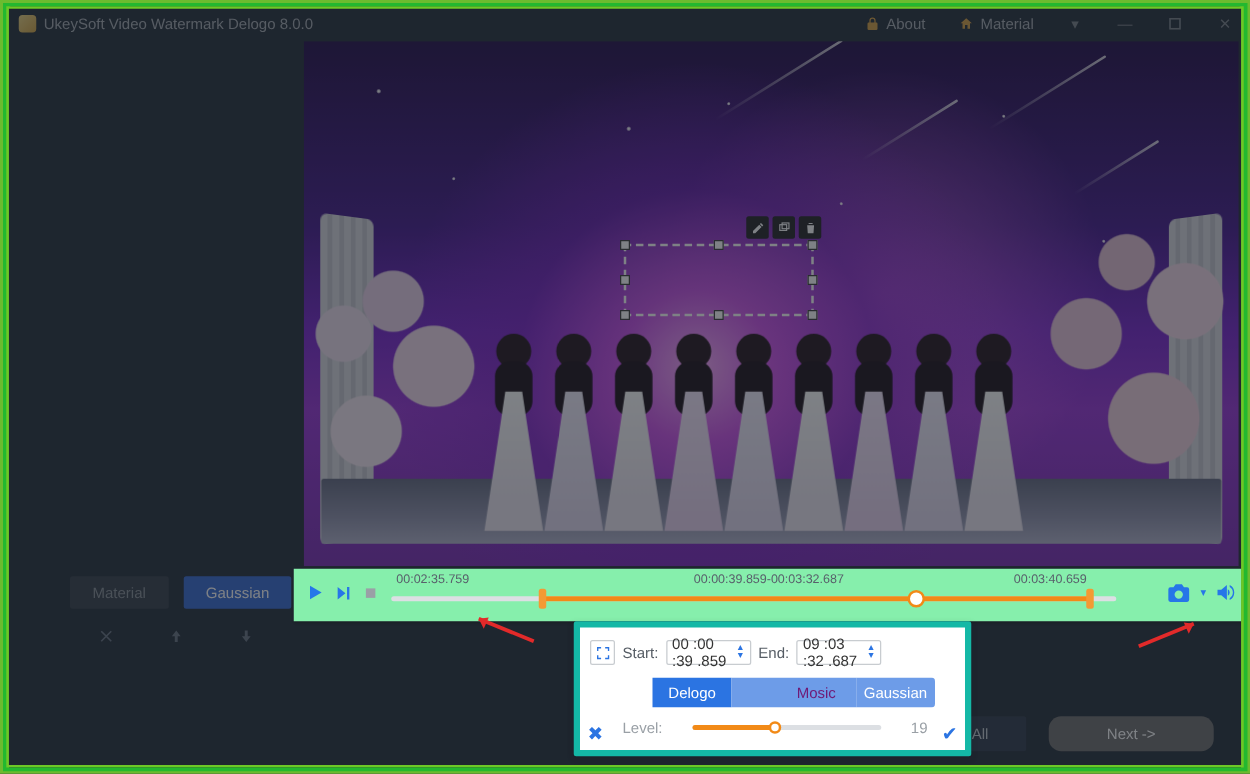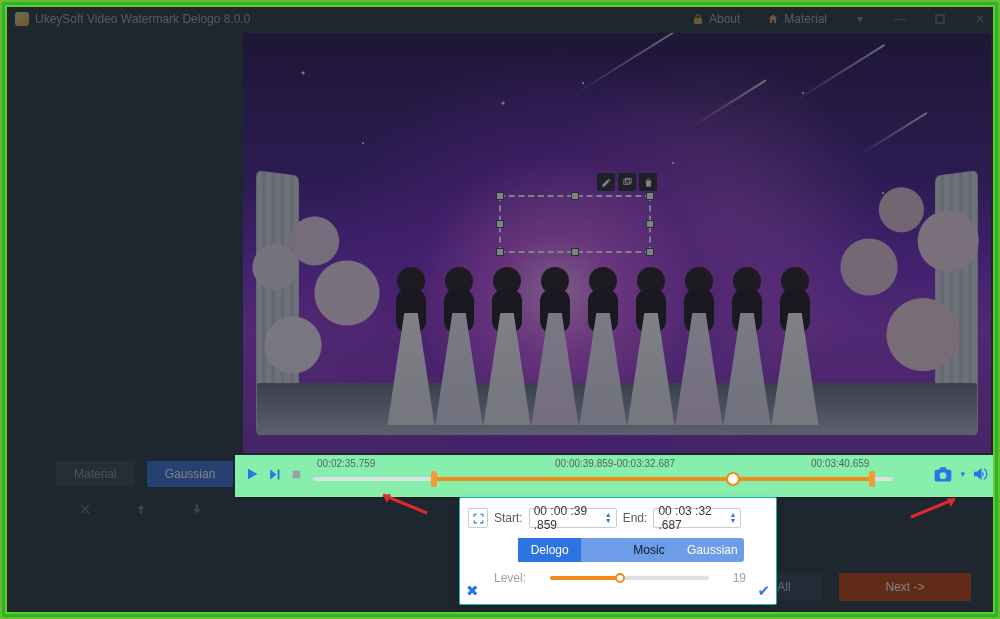--- a/index.html
+++ b/index.html
@@ -220,53 +220,53 @@
   
   .arrow {
     position:absolute; width:52px; height:24px; z-index:80;
   }
   .arrow svg { width:100%; height:100%; }
   
   .popup {
     position:absolute; left:452px; top:492px;
     width:318px; height:108px;
     background:#ffffff;
-    border:1px solid #14b8a6;
+    border:5px solid #14b8a6;
     border-radius:2px;
     z-index:70;
     box-shadow: 0 2px 6px rgba(0,0,0,0.12);
     font-size:12px;
     color:#555c64;
   }
   .popup .row1 {
     position:absolute; left:8px; top:8px; right:8px; height:24px;
     display:flex; align-items:center; gap:6px;
   }
   .fs-btn {
     width:20px; height:20px; border:1px solid #c8ccd0; border-radius:2px;
     display:flex; align-items:center; justify-content:center;
     color:#2b74e2; cursor:pointer;
   }
   .time-input {
-    width:88px; height:20px;
+    width:68px; height:20px;
     border:1px solid #c8ccd0; border-radius:2px;
     display:flex; align-items:center; padding:0 4px;
     gap:0; color:#333;
   }
   .time-input .spinner {
     display:flex; flex-direction:column; gap:0px;
   }
   .time-input .spinner span { font-size:7px; color:#2b74e2; line-height:6px; cursor:pointer;}
   .popup .row2 {
     position:absolute; left:34px; top:40px; width:250px; height:24px;
     display:flex; border-radius:3px; overflow:hidden;
   }
   .seg { flex:1; text-align:center; line-height:24px; font-size:12px; cursor:pointer;}
   .seg.active { background:#2b74e2; color:#fff;margin-left:24px; }
-  .seg.in1 { background:#6d9ce8; color:#0f172a;padding-left:36px; }
+  .seg.in1 { background:#6d9ce8; color:#701a75;padding-left:36px; }
   .seg.in2 { background:#6d9ce8; color:#fff; }
   .popup .row3 {
     position:absolute; left:34px; top:70px; right:30px; height:20px;
     display:flex; align-items:center; gap:24px;
     color:#9aa0a6;
   }
   .lv-track {
     flex:1; height:4px; background:#dcdfe3; border-radius:2px; position:relative;
   }
   .lv-track .lv-fill {
@@ -284,21 +284,21 @@
     position:absolute; right:6px; bottom:4px; cursor:pointer; color:#2b74e2; font-size:15px;
   }
   
   .btm-btn {
     position:absolute; bottom:14px; height:28px;
     border-radius:2px; font-size:12px; color:#c5ccd2;
     display:flex; align-items:center; justify-content:center;
     cursor:pointer;
   }
   .btm-btn.all { left:740px; width:74px; background:#374252;}
-  .btm-btn.next { left:832px; width:132px; background:#c2410c; color:#fff;}
+  .btm-btn.next { left:832px; width:132px; background:#737373; color:#fff;border-radius:10px;}
 </style>
 </head>
 <body>
 
 <div class="app-window">
 
   <div class="titlebar">
     <div class="logo"></div>
     <span>UkeySoft Video Watermark Delogo 8.0.0</span>
     <div class="right">
@@ -515,21 +515,21 @@
       <span>Start:</span>
       <div class="time-input">
         <span>00 :00 :39 .859</span>
         <div class="spinner">
           <span>▲</span>
           <span>▼</span>
         </div>
       </div>
       <span>End:</span>
       <div class="time-input">
-        <span>00 :03 :32 .687</span>
+        <span>09 :03 :32 .687</span>
         <div class="spinner">
           <span>▲</span>
           <span>▼</span>
         </div>
       </div>
     </div>
     <div class="row2">
       <div class="seg active">Delogo</div>
       <div class="seg in1">Mosic</div>
       <div class="seg in2">Gaussian About</div>

